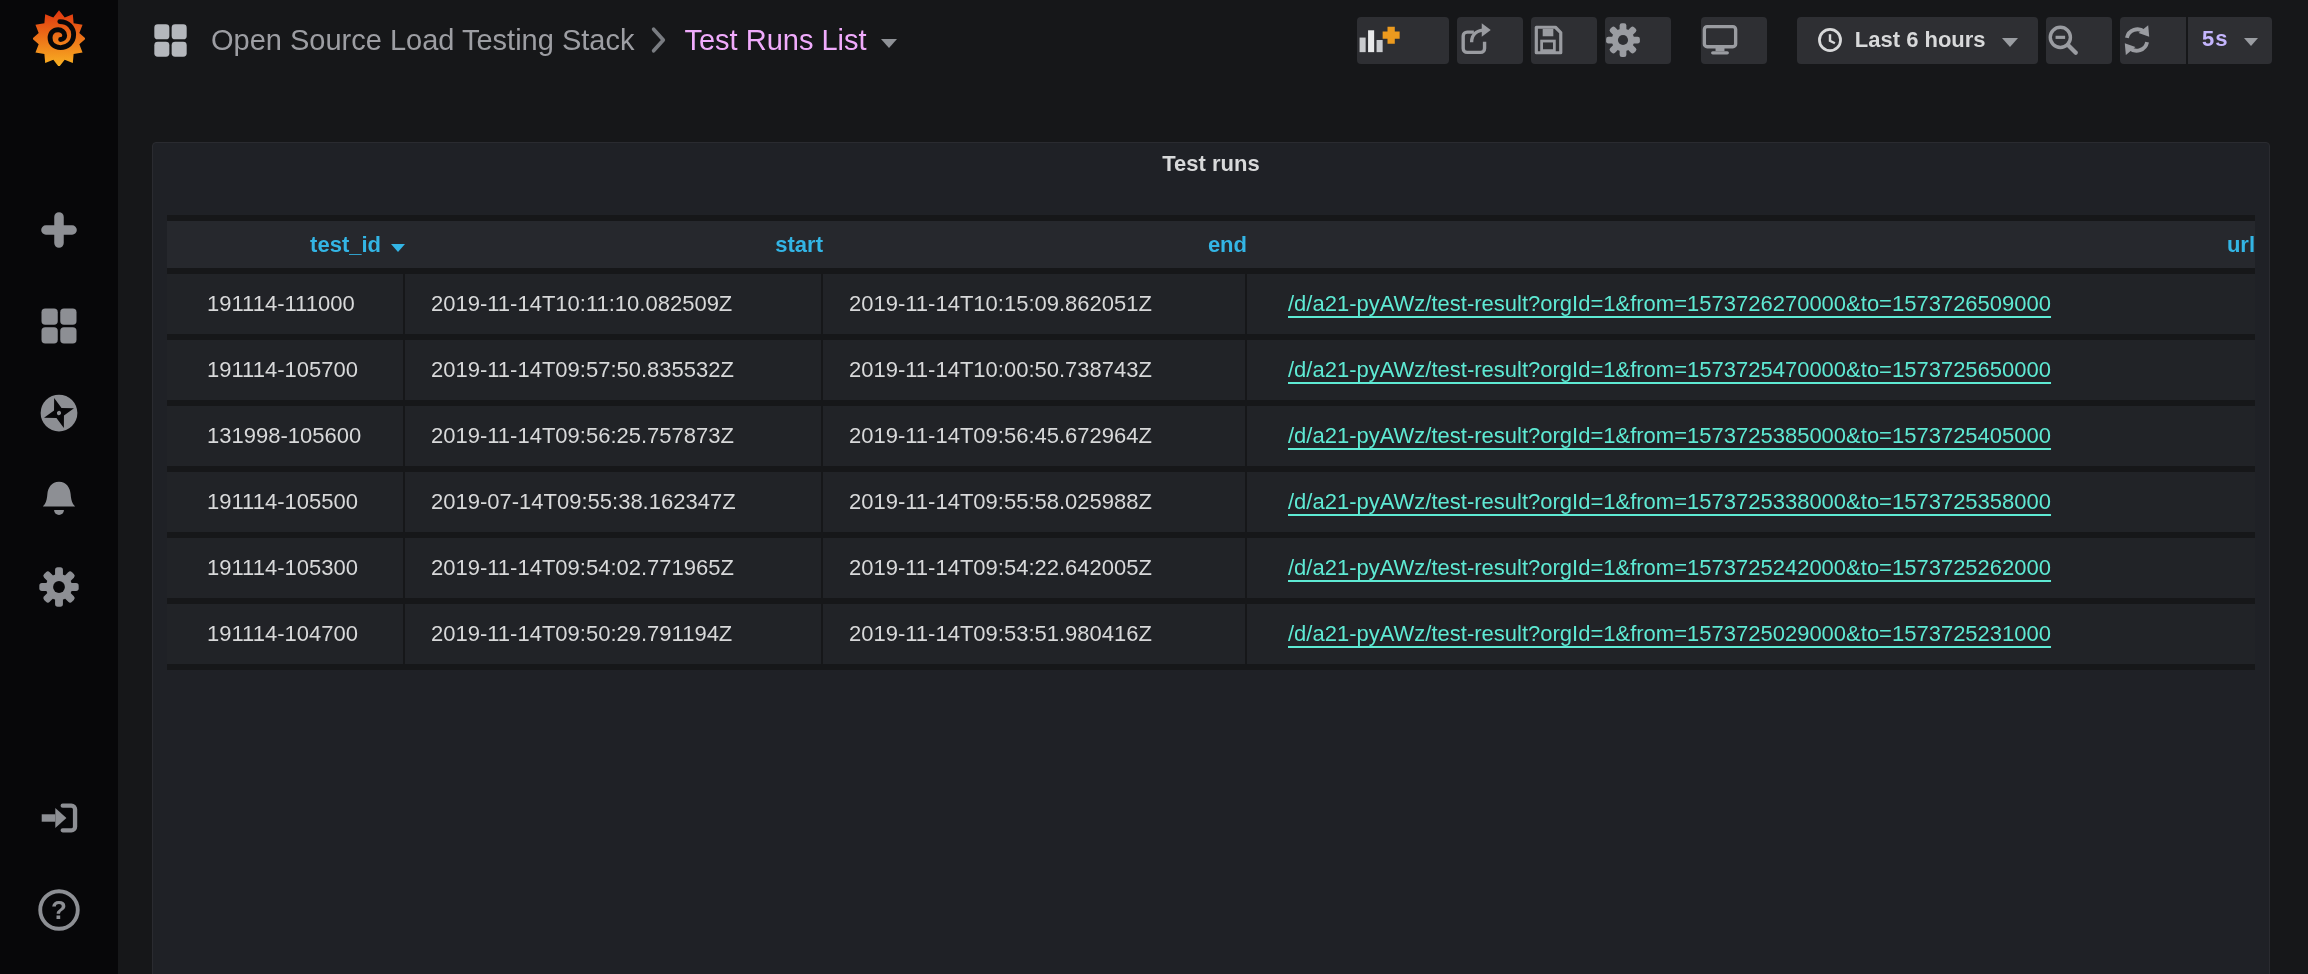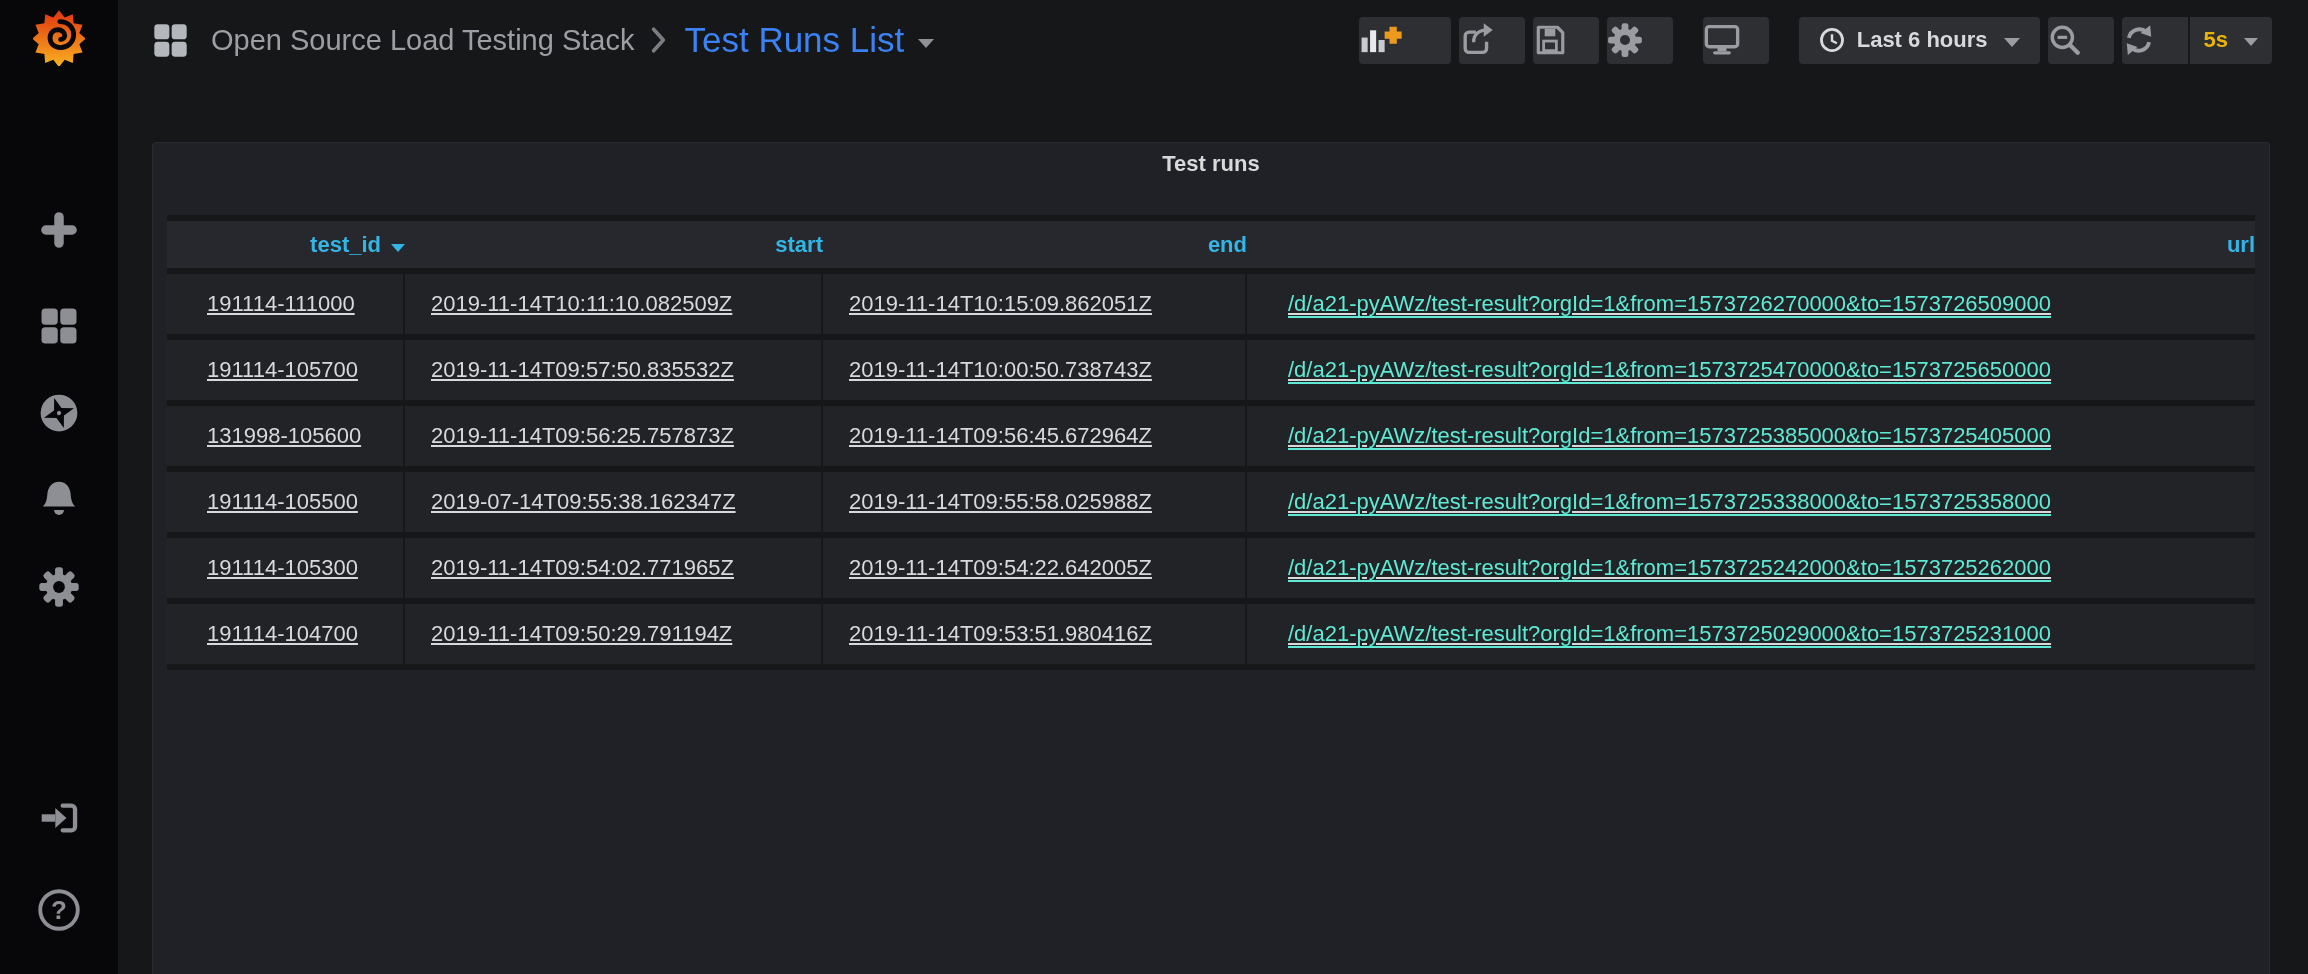--- a/index.html
+++ b/index.html
@@ -28,21 +28,21 @@
     position:absolute; left:118px; top:0; right:0; height:80px;
     background:#161719;
     display:flex; align-items:center;
     padding:0 36px 0 34px;
   }
   .crumb-dash {
     font-size:29px; color:#9d9ea3; margin-left:22px; white-space:nowrap; cursor:pointer;
   }
   .crumb-sep { margin:0 16px; display:flex; align-items:center; }
   .crumb-page {
-    font-size:35px; color:#3b82f6; white-space:nowrap; cursor:pointer;
+    font-size:29px; color:#f0abfc; white-space:nowrap; cursor:pointer;
     display:flex; align-items:center;
   }
   .caret {
     width:0; height:0;
     border-left:8px solid transparent; border-right:8px solid transparent;
     border-top:9px solid #8e9196; display:inline-block;
   }
   .crumb-page .caret { margin-left:14px; margin-top:6px; }
 
   .nav-right { margin-left:auto; display:flex; align-items:center; }
@@ -53,21 +53,21 @@
   }
   .nav-btn.w-wide { width:92px; }
   .nav-btn.w-std  { width:66px; }
   .gap-30 { margin-left:30px; }
   .timepicker {
     padding:0 20px; font-size:22px; font-weight:bold; color:#d8d9da;
   }
   .timepicker .caret { margin-left:16px; margin-top:4px; border-top-color:#9a9da2; }
   .timepicker span { margin-left:12px; }
   .refresh-val {
-    font-size:22px; font-weight:bold; color:#eab308; padding:0 6px 0 14px;
+    font-size:22px; font-weight:bold; color:#c4b5fd; padding:0 6px 0 14px;font-family:Liberation Mono, monospace;
   }
   .refresh-group { display:flex; align-items:center; margin-left:8px; }
   .refresh-group .seg { margin-left:2px; }
   .refresh-group .caret { margin:4px 14px 0 10px; border-top-color:#9a9da2;
     border-left-width:7px; border-right-width:7px; border-top-width:8px; }
 
   
   .panel {
     position:absolute; left:152px; top:142px; width:2118px; height:960px;
     background:#1f2126; border:1px solid #2a2b30; border-radius:4px 4px 0 0;
@@ -94,21 +94,20 @@
   th .sort-caret {
     width:0; height:0; display:inline-block; margin-left:10px;
     border-left:7px solid transparent; border-right:7px solid transparent;
     border-top:8px solid #33b5e5;
   }
   td {
     background:#212327; height:60px;
     font-size:22px; color:#d8d9da;
     padding-left:26px; white-space:nowrap; overflow:hidden;
     border-right:2px solid #161719;
-    text-decoration:underline;
   }
   td.first { padding-left:40px; }
   td.last  { border-right:none; }
   td a {
     color:#5eead4; text-decoration:underline; text-underline-offset:5px;
     cursor:pointer;
     margin-left:15px;
   }
 </style>
 </head>

